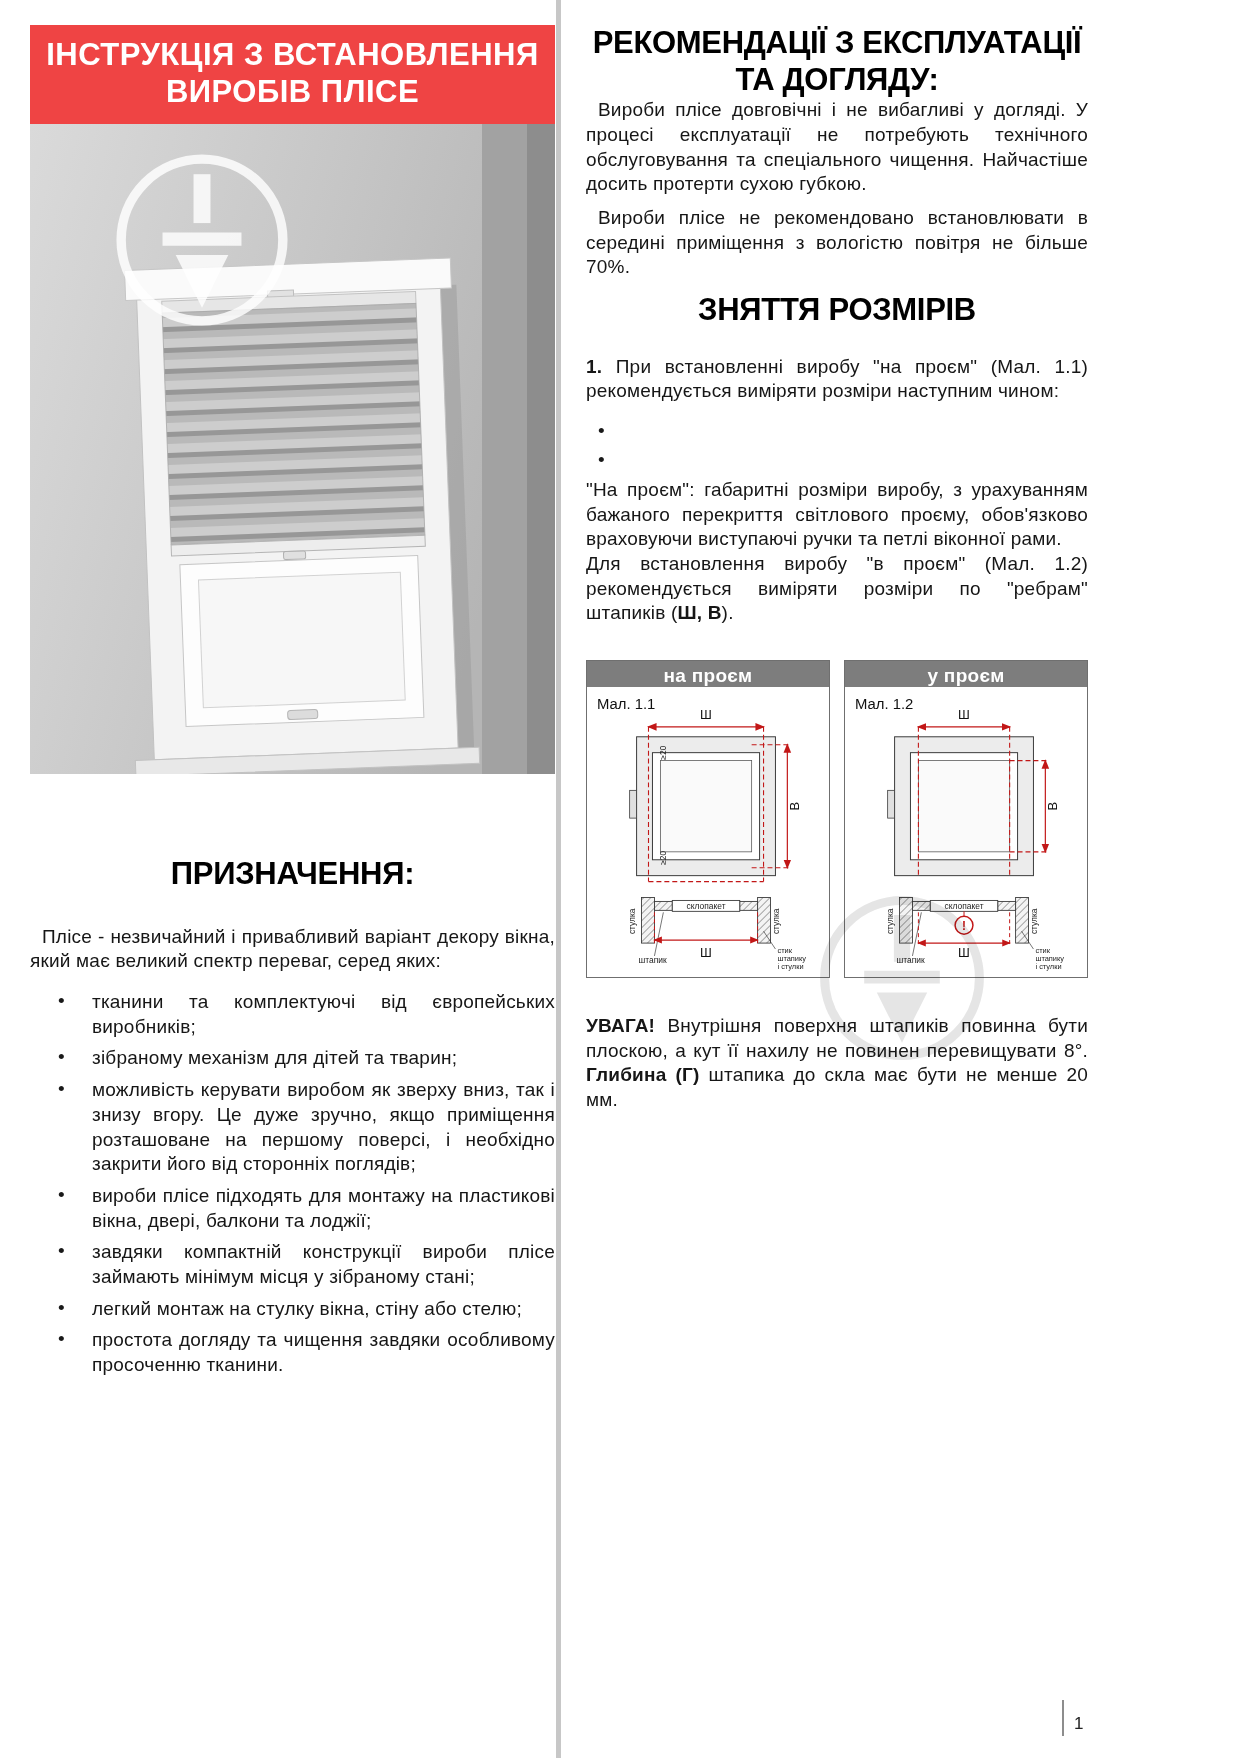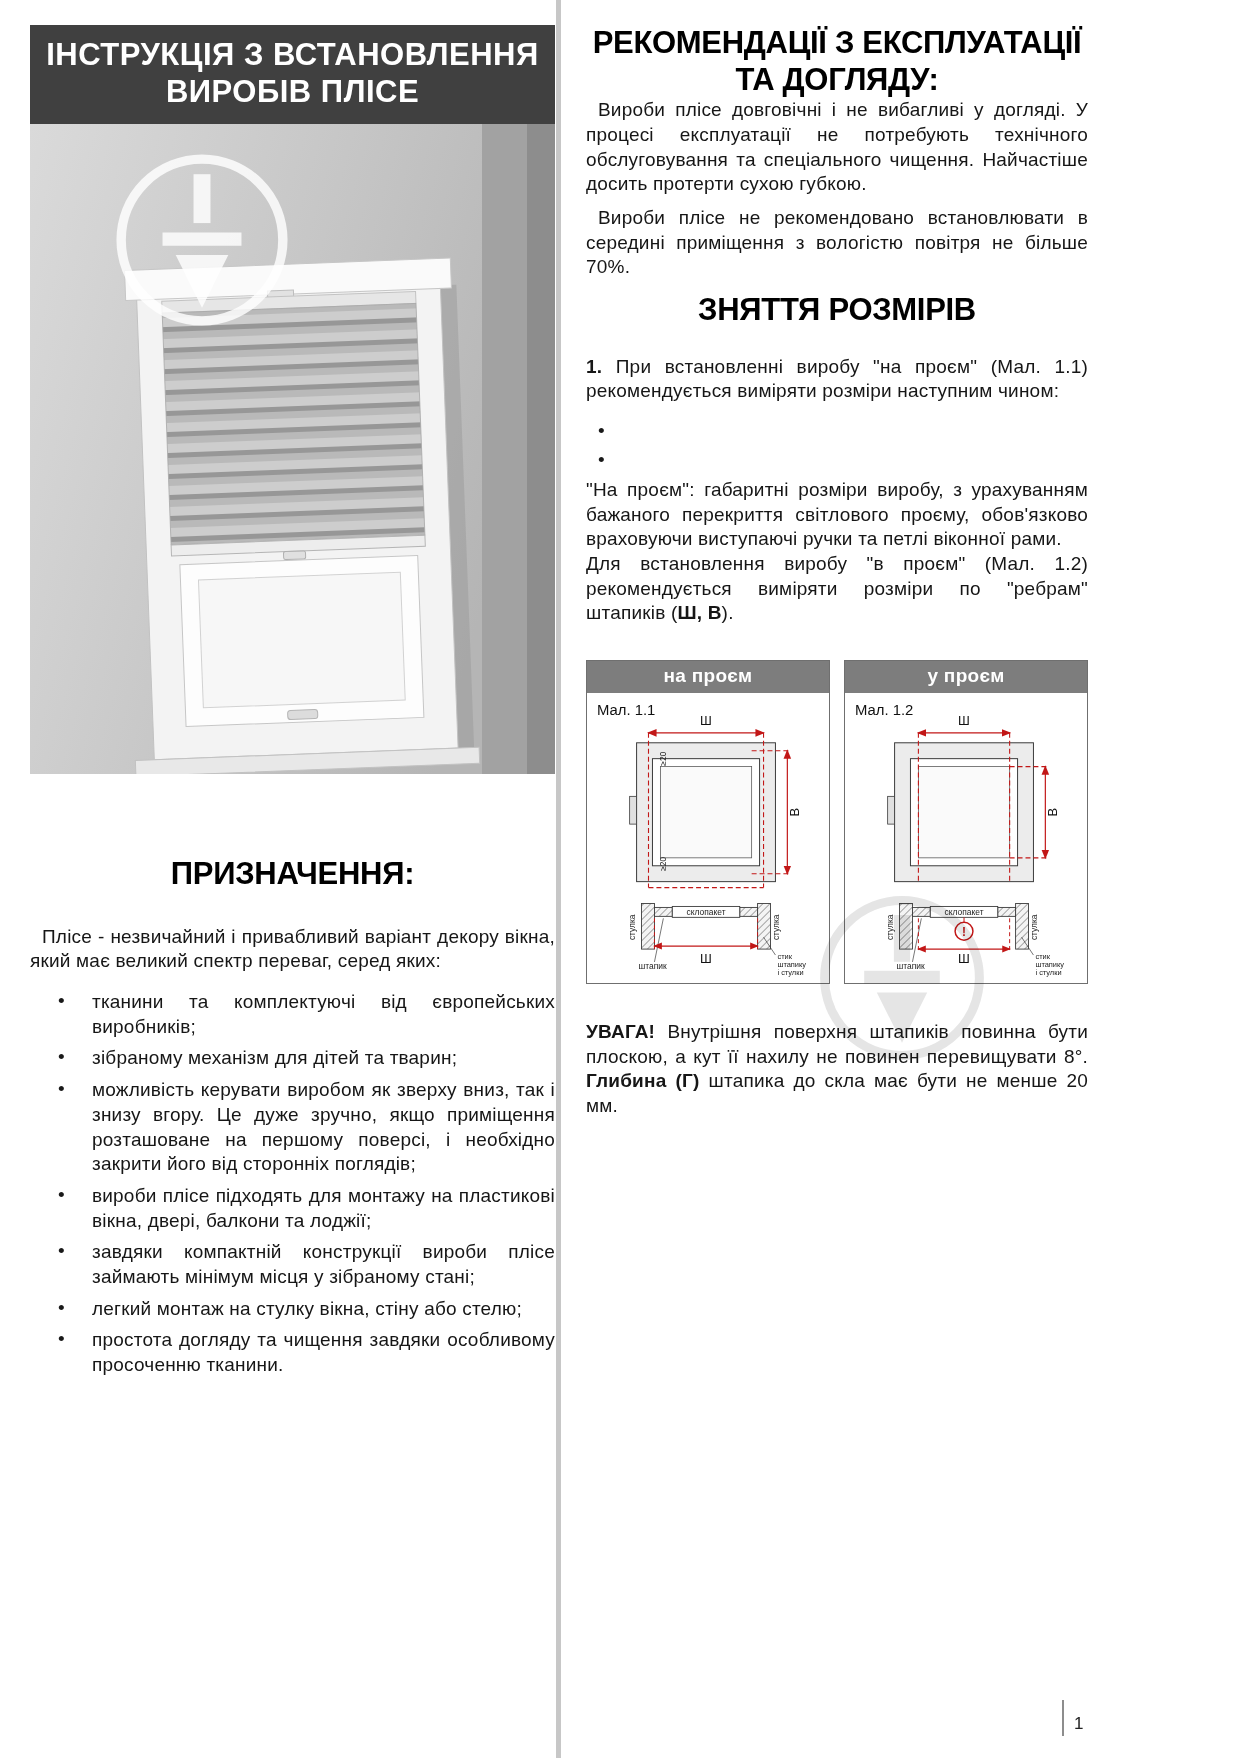--- a/index.html
+++ b/index.html
@@ -10,21 +10,21 @@
   }
   .page { position:relative; width:1245px; height:1758px; overflow:hidden; background:#fff; }
 
   
   .col-left  { position:absolute; left:30px;  top:25px; width:525px; }
   .col-right { position:absolute; left:586px; top:25px; width:502px; }
   .divider   { position:absolute; left:556px; top:0; width:5px; height:1758px; background:#c7c7c7; }
 
   
   .h-display { font-weight:bold; text-align:center; font-size:31px; line-height:1.18; letter-spacing:-0.3px; color:#000; }
-  .banner { background:#404040; color:#fff; text-align:center; padding:12px 6px 14px; }
+  .banner { background:#ef4444; color:#fff; text-align:center; padding:12px 6px 14px; }
   .banner .h-display { color:#fff; letter-spacing:0.5px; }
 
   
   .body-text { font-size:19px; line-height:1.3; text-align:justify; letter-spacing:0.2px; color:#161616; }
   .indent { text-indent:12px; }
 
   
   .hero { position:relative; width:525px; height:650px; overflow:hidden; }
   .hero-svg { display:block; width:525px; height:650px; }
 
@@ -52,21 +52,21 @@
   .care-p1 { }
   .care-p2 { margin-top:9px; }
   .care-p3 { margin-top:24px; }
   .measure-heading { margin-top:12px; }
   .step1 { margin-top:26px; }
   .p-na { margin-top:2px; }
 
   
   .diagrams { display:flex; gap:14px; margin-top:34px; position:relative; }
   figure.diag { margin:0; width:244px; border:1px solid #6f6f6f; background:#fff; }
-  .diag-header { background:#7d7d7d; color:#fff; font-weight:bold; font-size:19px; text-align:center; padding:4px 0 6px; letter-spacing:0.3px; }
+  .diag-header { background:#7d7d7d; color:#fff; font-weight:bold; font-size:19px; text-align:center; padding:4px 0 0; letter-spacing:0.3px; }
   .diag svg { display:block; width:242px; height:290px; }
   .fig   { font-size:15px; fill:#111; }
   .dim   { font-size:13px; fill:#111; }
   .tiny  { font-size:8.5px; fill:#222; }
   .micro { font-size:7.5px; fill:#222; }
 
   .attention { margin-top:36px; position:relative; z-index:6; }
   .attn-label { font-size:19px; }
 
   

